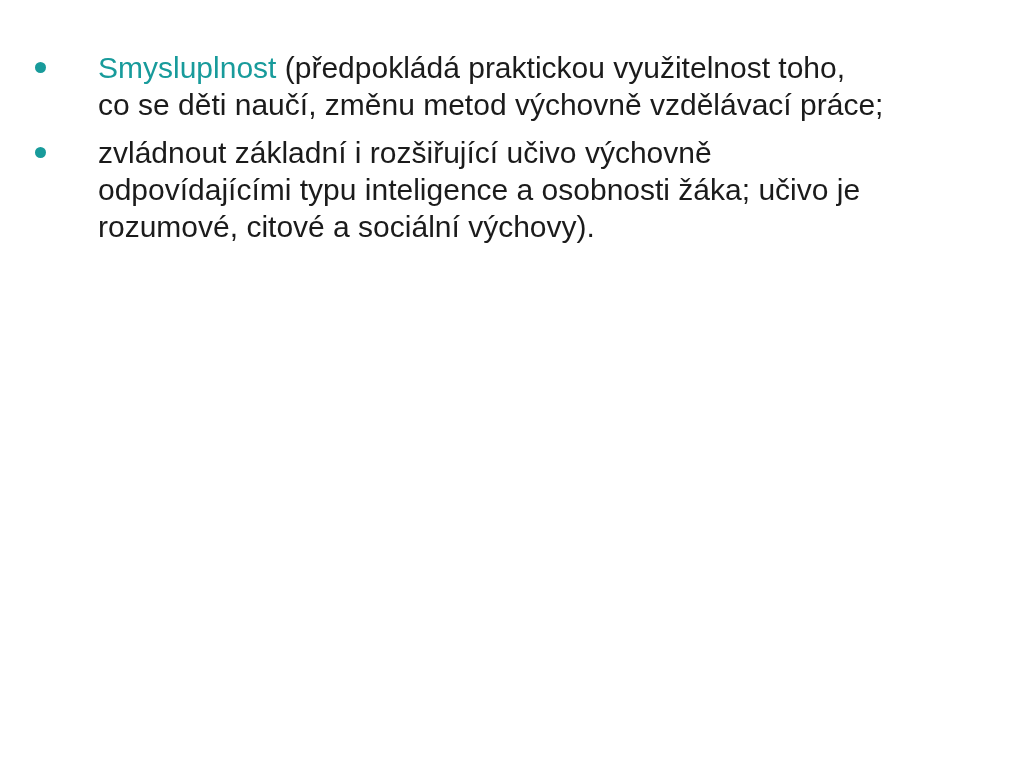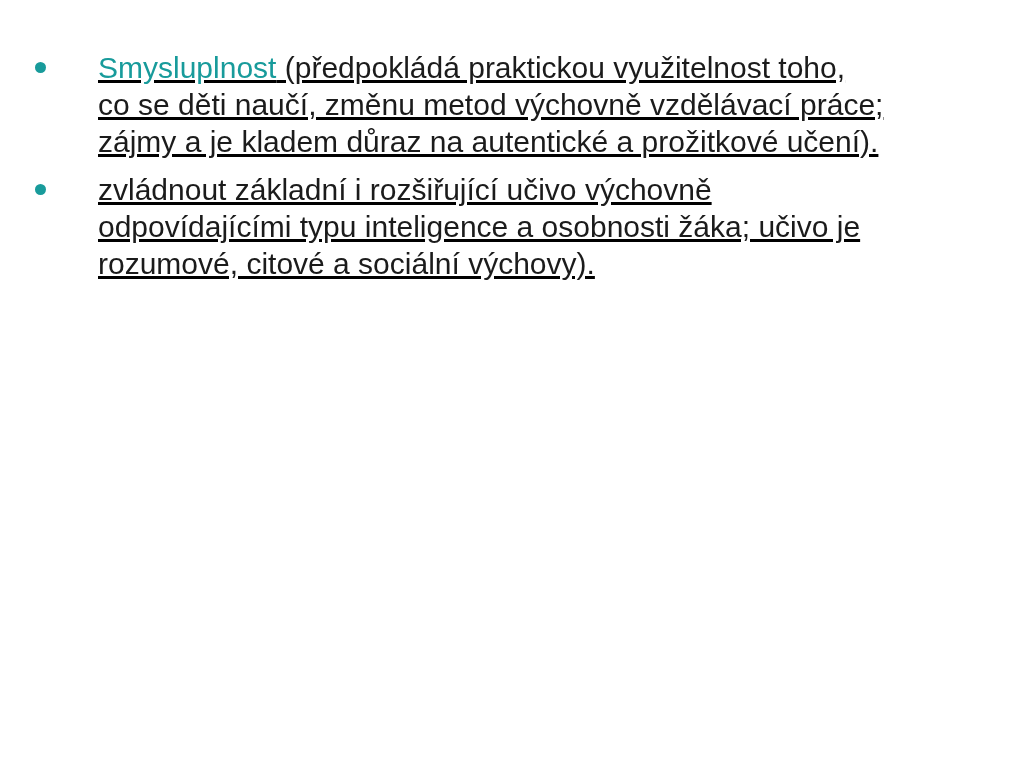--- a/index.html
+++ b/index.html
@@ -22,21 +22,20 @@
   .bullet-list {
     position: absolute;
     top: 49px;
     left: 35px;
     width: 960px;
   }
   .bullet-item {
     display: flex;
     align-items: flex-start;
     margin: 0 0 11px 0;
-    text-decoration: underline;
   }
   .bullet-marker {
     flex: 0 0 auto;
     width: 11px;
     height: 11px;
     border-radius: 50%;
     background: var(--accent, #189b9b);
     margin-top: 13px;
   }
   .bullet-text {
@@ -58,21 +57,20 @@
 <body>
 
 <div class="slide">
   <div class="bullet-list">
 
     <div class="bullet-item">
       <span class="bullet-marker"></span>
       <div class="bullet-text">
         <span class="text-line"><span class="highlight">Smysluplnost</span><span> (předpokládá praktickou využitelnost toho,</span></span>
         <span class="text-line">co se děti naučí, změnu metod výchovně vzdělávací práce;</span>
-        <span class="text-line">zájmy a je kladem důraz na autentické a prožitkové učení).</span>
       </div>
     </div>
 
     <div class="bullet-item">
       <span class="bullet-marker"></span>
       <div class="bullet-text">
         <span class="text-line">zvládnout základní i rozšiřující učivo výchovně</span>
         <span class="text-line">odpovídajícími typu inteligence a osobnosti žáka; učivo je</span>
         <span class="text-line">rozumové, citové a sociální výchovy).</span>
       </div>

